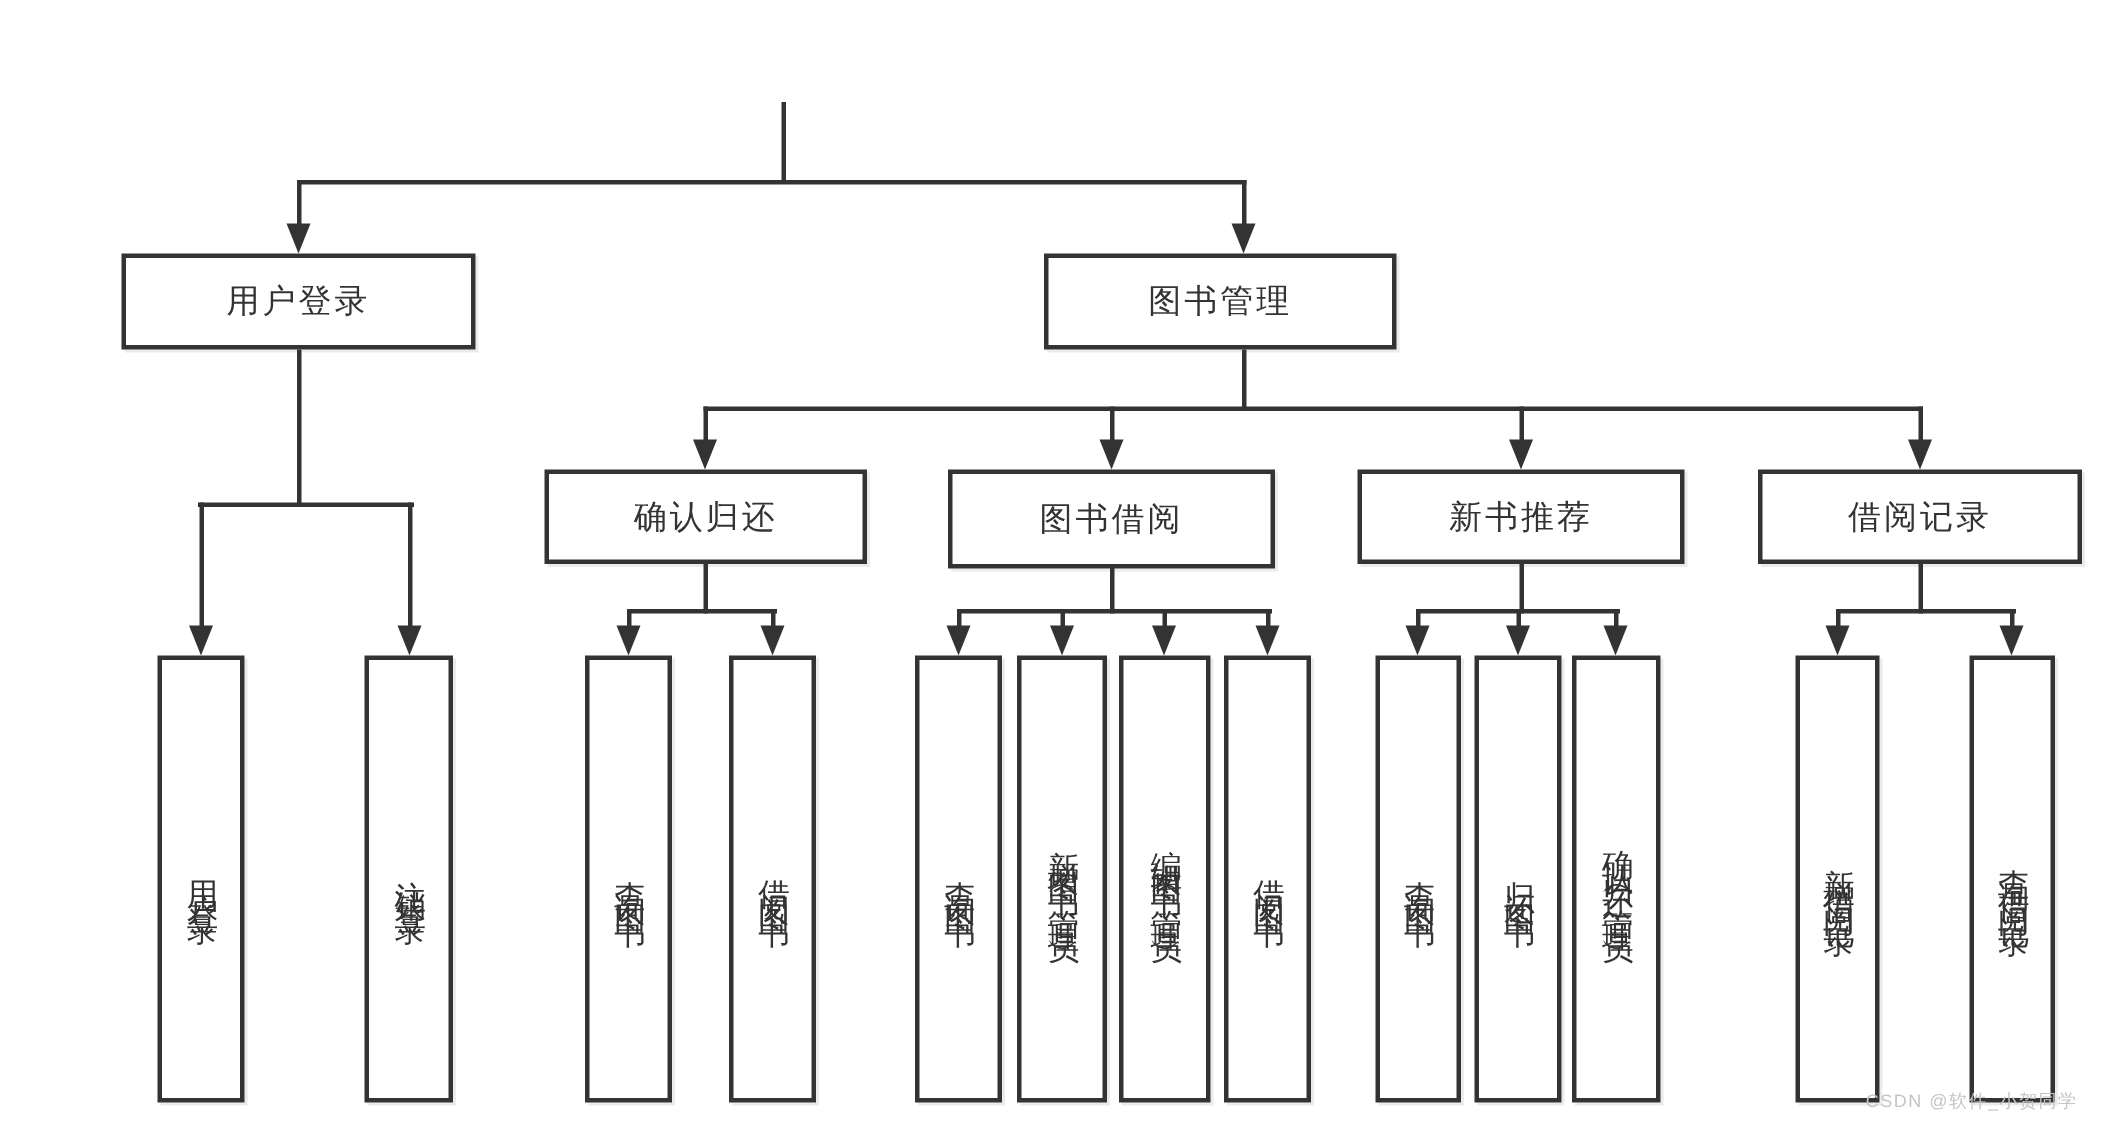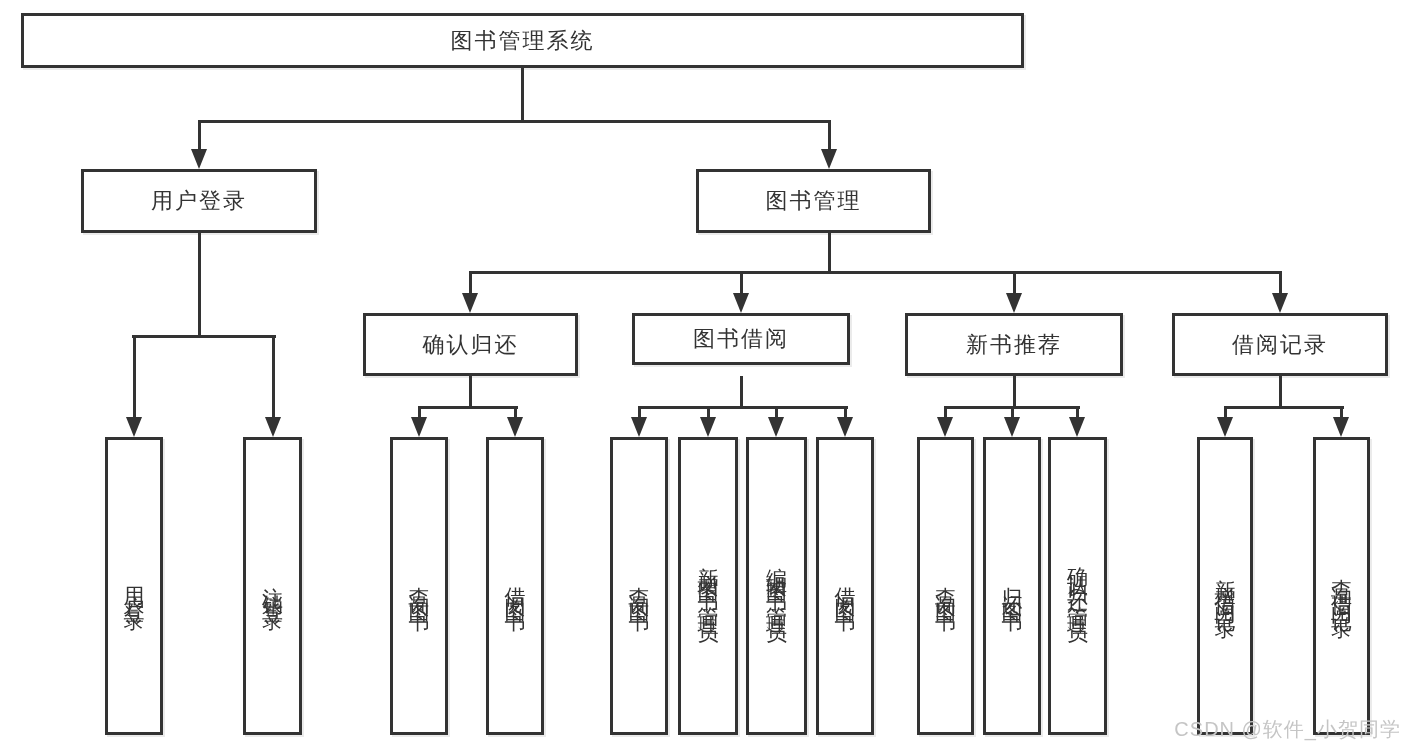--- a/index.html
+++ b/index.html
@@ -40,31 +40,30 @@
   }
   .v{position:absolute;width:3px;background:var(--line);}
   .h{position:absolute;height:3px;background:var(--line);}
   .arr{
     position:absolute;width:0;height:0;
     border-left:8px solid transparent;
     border-right:8px solid transparent;
     border-top:20px solid var(--line);
   }
   .watermark{
-    position:absolute;right:4px;bottom:4px;
-    font-size:20px;color:var(--wm);letter-spacing:1px;
+    position:absolute;right:20px;bottom:4px;
+    font-size:12px;color:var(--wm);letter-spacing:1px;
     z-index:5;white-space:nowrap;
   }
 </style>
 </head>
 <body>
 
 <div id="canvas">
 
-  <div class="box" style="left:21px;top:13px;width:1003px;height:55px;">图书管理系统</div>
 
   <div>
     <div class="v" style="left:521px;top:68px;height:54px;"></div>
     <div class="h" style="left:198px;top:120px;width:633px;"></div>
     <div class="v" style="left:198px;top:120px;height:32px;"></div>
     <div class="arr" style="left:191px;top:149px;"></div>
     <div class="v" style="left:828px;top:120px;height:32px;"></div>
     <div class="arr" style="left:821px;top:149px;"></div>
   </div>
 
@@ -87,21 +86,21 @@
     <div class="arr" style="left:462px;top:293px;"></div>
     <div class="v" style="left:740px;top:271px;height:25px;"></div>
     <div class="arr" style="left:733px;top:293px;"></div>
     <div class="v" style="left:1013px;top:271px;height:25px;"></div>
     <div class="arr" style="left:1006px;top:293px;"></div>
     <div class="v" style="left:1279px;top:271px;height:25px;"></div>
     <div class="arr" style="left:1272px;top:293px;"></div>
   </div>
 
   <div class="box" style="left:363px;top:313px;width:215px;height:63px;">确认归还</div>
-  <div class="box" style="left:632px;top:313px;width:218px;height:52px;">图书借阅</div>
+  <div class="box" style="left:632px;top:313px;width:218px;height:66px;">图书借阅</div>
   <div class="box" style="left:905px;top:313px;width:218px;height:63px;">新书推荐</div>
   <div class="box" style="left:1172px;top:313px;width:216px;height:63px;">借阅记录</div>
 
   <div>
     <div class="v" style="left:469px;top:376px;height:33px;"></div>
     <div class="h" style="left:418px;top:406px;width:100px;"></div>
     <div class="v" style="left:418px;top:406px;height:14px;"></div>
     <div class="arr" style="left:411px;top:417px;"></div>
     <div class="v" style="left:514px;top:406px;height:14px;"></div>
     <div class="arr" style="left:507px;top:417px;"></div>

